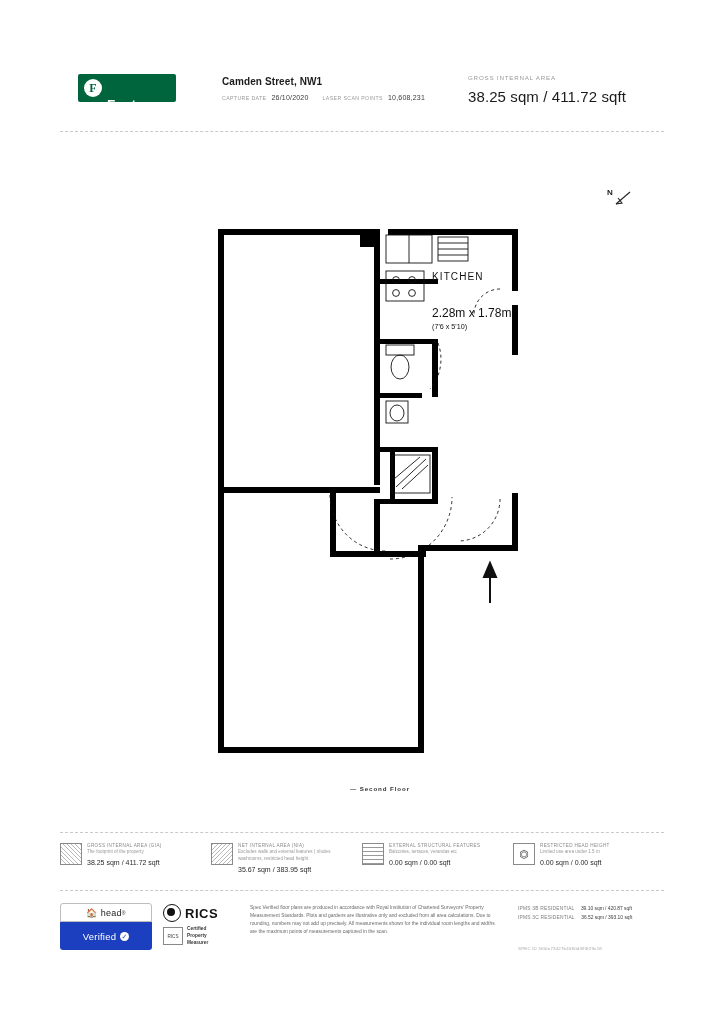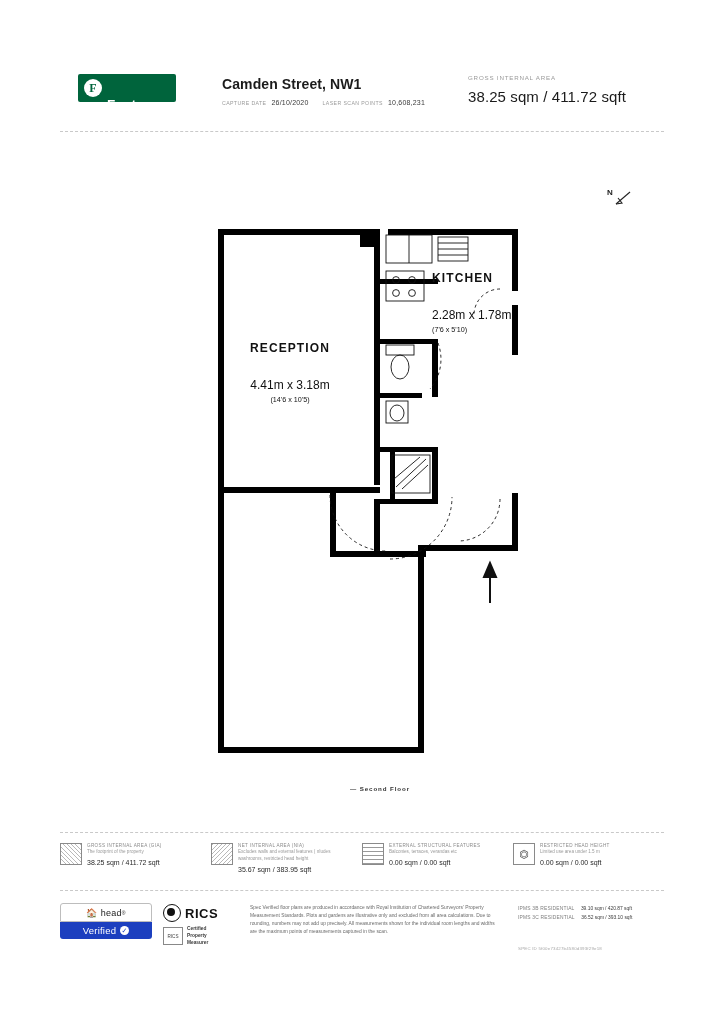--- a/index.html
+++ b/index.html
@@ -57,21 +57,21 @@
     margin-left: 5px;
     margin-top: 32px;
   }
 
   .title-block {
     position: absolute;
     left: 222px;
     top: 76px;
   }
   .prop-title {
-    font-size: 14px;
+    font-size: 10px;
     font-weight: bold;
     color: #1b1b1b;
     letter-spacing: 0.1px;
   }
   .meta-row {
     margin-top: 7px;
     display: flex;
     align-items: baseline;
     font-size: 5.4px;
     letter-spacing: 0.35px;
@@ -144,22 +144,22 @@
     width: 360px;
     height: 580px;
   }
 
   .room-label {
     position: absolute;
     text-align: center;
     line-height: 1.45;
   }
   .room-name {
-    font-size: 12px;
-    font-weight: bold;
+    font-size: 10px;
+    font-weight: normal;
     letter-spacing: 1.1px;
     color: #111;
   }
   .room-dim {
     font-size: 12px;
     color: #111;
     margin-top: 20px;
   }
   .room-dim-imp {
     font-size: 7.2px;
@@ -254,21 +254,21 @@
     display: flex;
     align-items: center;
     justify-content: center;
     letter-spacing: 0.2px;
     background: #fff;
   }
   .badge-spec .home-ico { margin-right: 3px; font-size: 9px; }
   .badge-verified {
     position: absolute;
     left: 60px; top: 24px;
-    width: 92px; height: 17px;
+    width: 92px; height: 28px;
     background: #1c3fbf;
     border-radius: 0 0 3px 3px;
     box-sizing: border-box;
     color: #fff;
     font-size: 9.5px;
     display: flex;
     align-items: center;
     justify-content: center;
     letter-spacing: 0.2px;
   }
@@ -469,25 +469,20 @@
       <path d="M 190 344 A 62 62 0 0 0 252 282"></path>
       <path d="M 300 284 A 42 42 0 0 1 258 326"></path>
     </g>
 
     <g stroke="#111" stroke-width="2" fill="#111">
       <line x1="290" y1="388" x2="290" y2="356"></line>
       <polygon points="290,348 284,362 296,362"></polygon>
     </g>
   </svg>
 
-  <div class="room-label" style="left:20px; top:125px; width:140px;">
-    <div class="room-name">RECEPTION</div>
-    <div class="room-dim">4.41m x 3.18m</div>
-    <div class="room-dim-imp">(14'6 x 10'5)</div>
-  </div>
 
   <div class="room-label" style="left:232px; top:55px; width:120px; text-align:left;">
     <div class="room-name">KITCHEN</div>
     <div class="room-dim">2.28m x 1.78m</div>
     <div class="room-dim-imp">(7'6 x 5'10)</div>
   </div>
 
 
   <div class="floor-caption">
     — <span>Second Floor</span>

